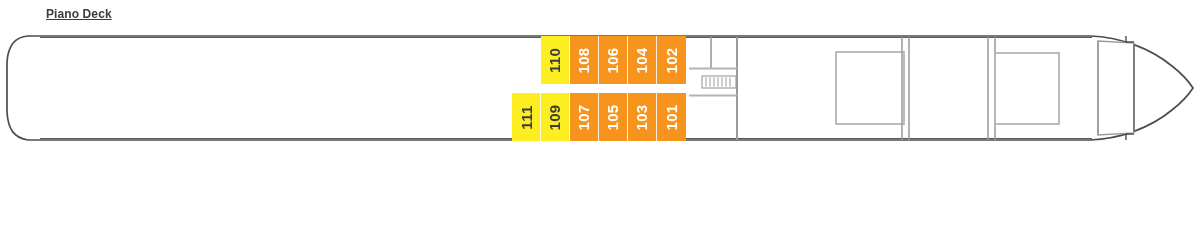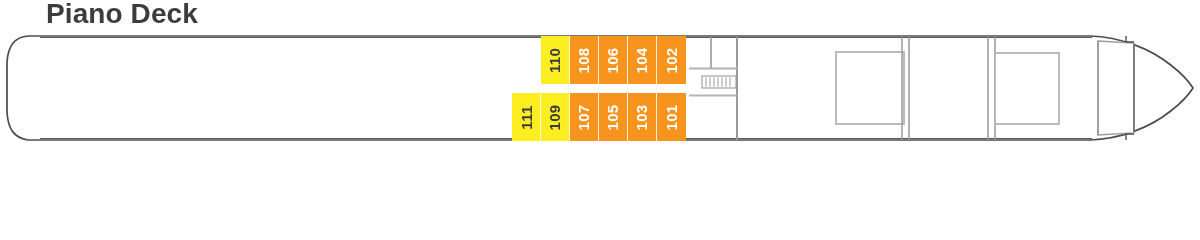--- a/index.html
+++ b/index.html
@@ -15,26 +15,27 @@
     position: relative;
     width: 1200px;
     height: 150px;
     background: #ffffff;
     overflow: hidden;
   }
   #deck-title {
     position: absolute;
     left: 46px;
     top: 2px;
-    font-size: 28px;
+    font-size: 12px;
     font-weight: bold;
     color: #3c3c3c;
     letter-spacing: 0.1px;
     white-space: nowrap;
     line-height: 24px;
+    text-decoration: underline;
   }
   #hull-layer {
     position: absolute;
     left: 0;
     top: 0;
     width: 1200px;
     height: 150px;
   }
   
   .cabin-row {

